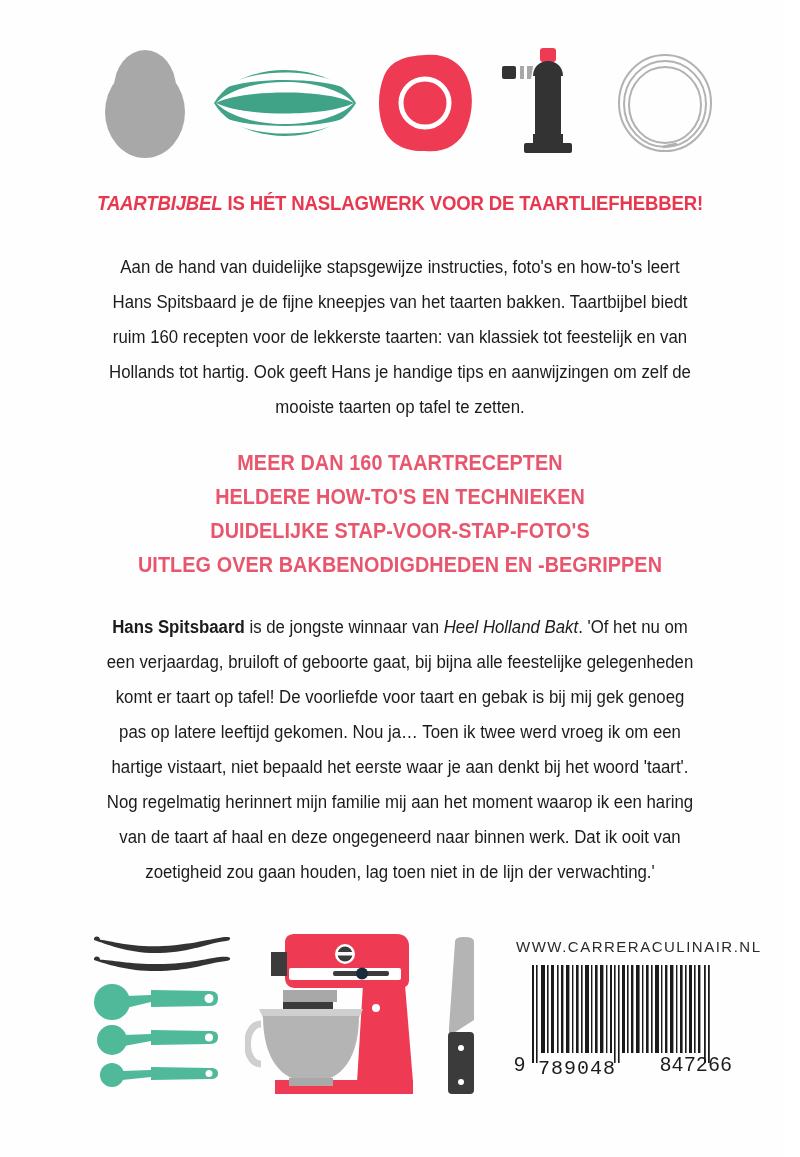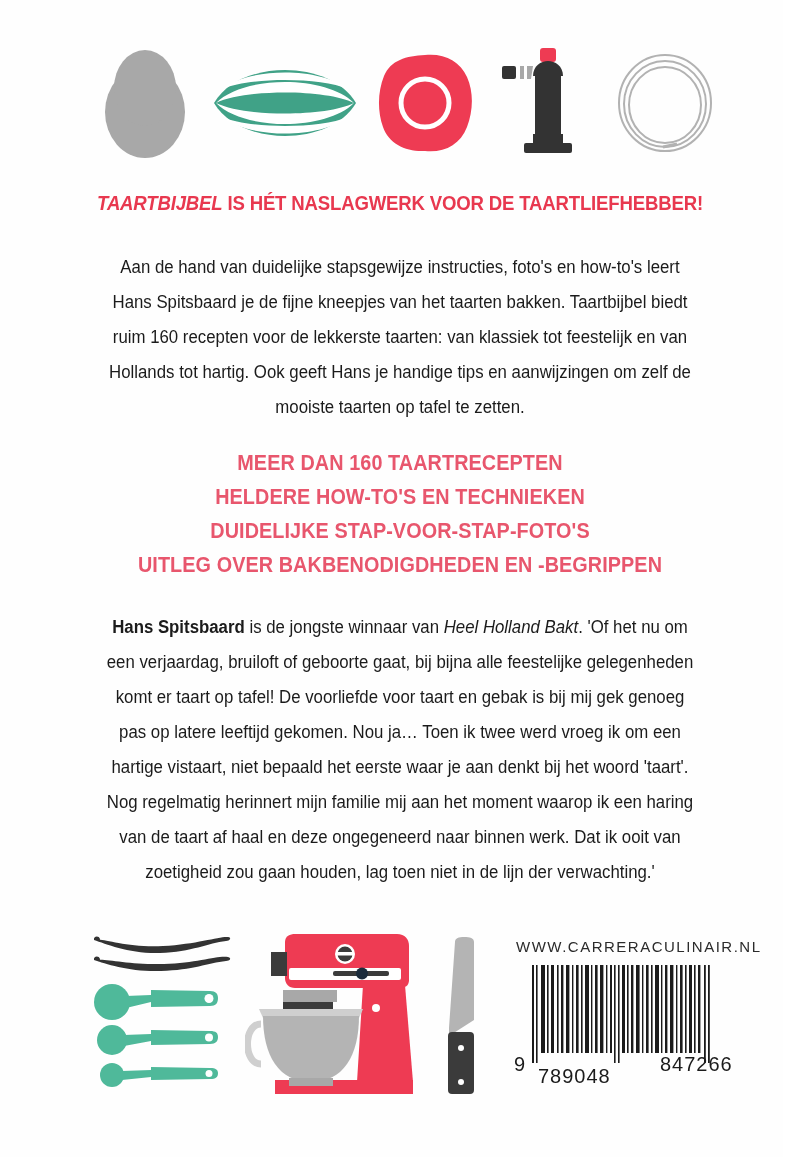--- a/index.html
+++ b/index.html
@@ -167,21 +167,21 @@
     left: 0;
     top: 88px;
     width: 205px;
     font-size: 20px;
     letter-spacing: 1px;
     color: #1b1b1b;
     font-family: "Liberation Sans", sans-serif;
     white-space: nowrap;
   }
   .bc-lead { position: absolute; left: 4px; top: 0; }
-  .bc-grp1 { position: absolute; left: 28px; top: 12px; }
+  .bc-grp1 { position: absolute; left: 28px; top: 4px; font-family: Liberation Mono, monospace; }
   .bc-grp2 { position: absolute; left: 118px; top: 0; margin-left: 32px; }
 </style>
 </head>
 <body>
 
 <div class="page">
 
   <div class="icon-strip">
 
     <div class="icon-cell">

